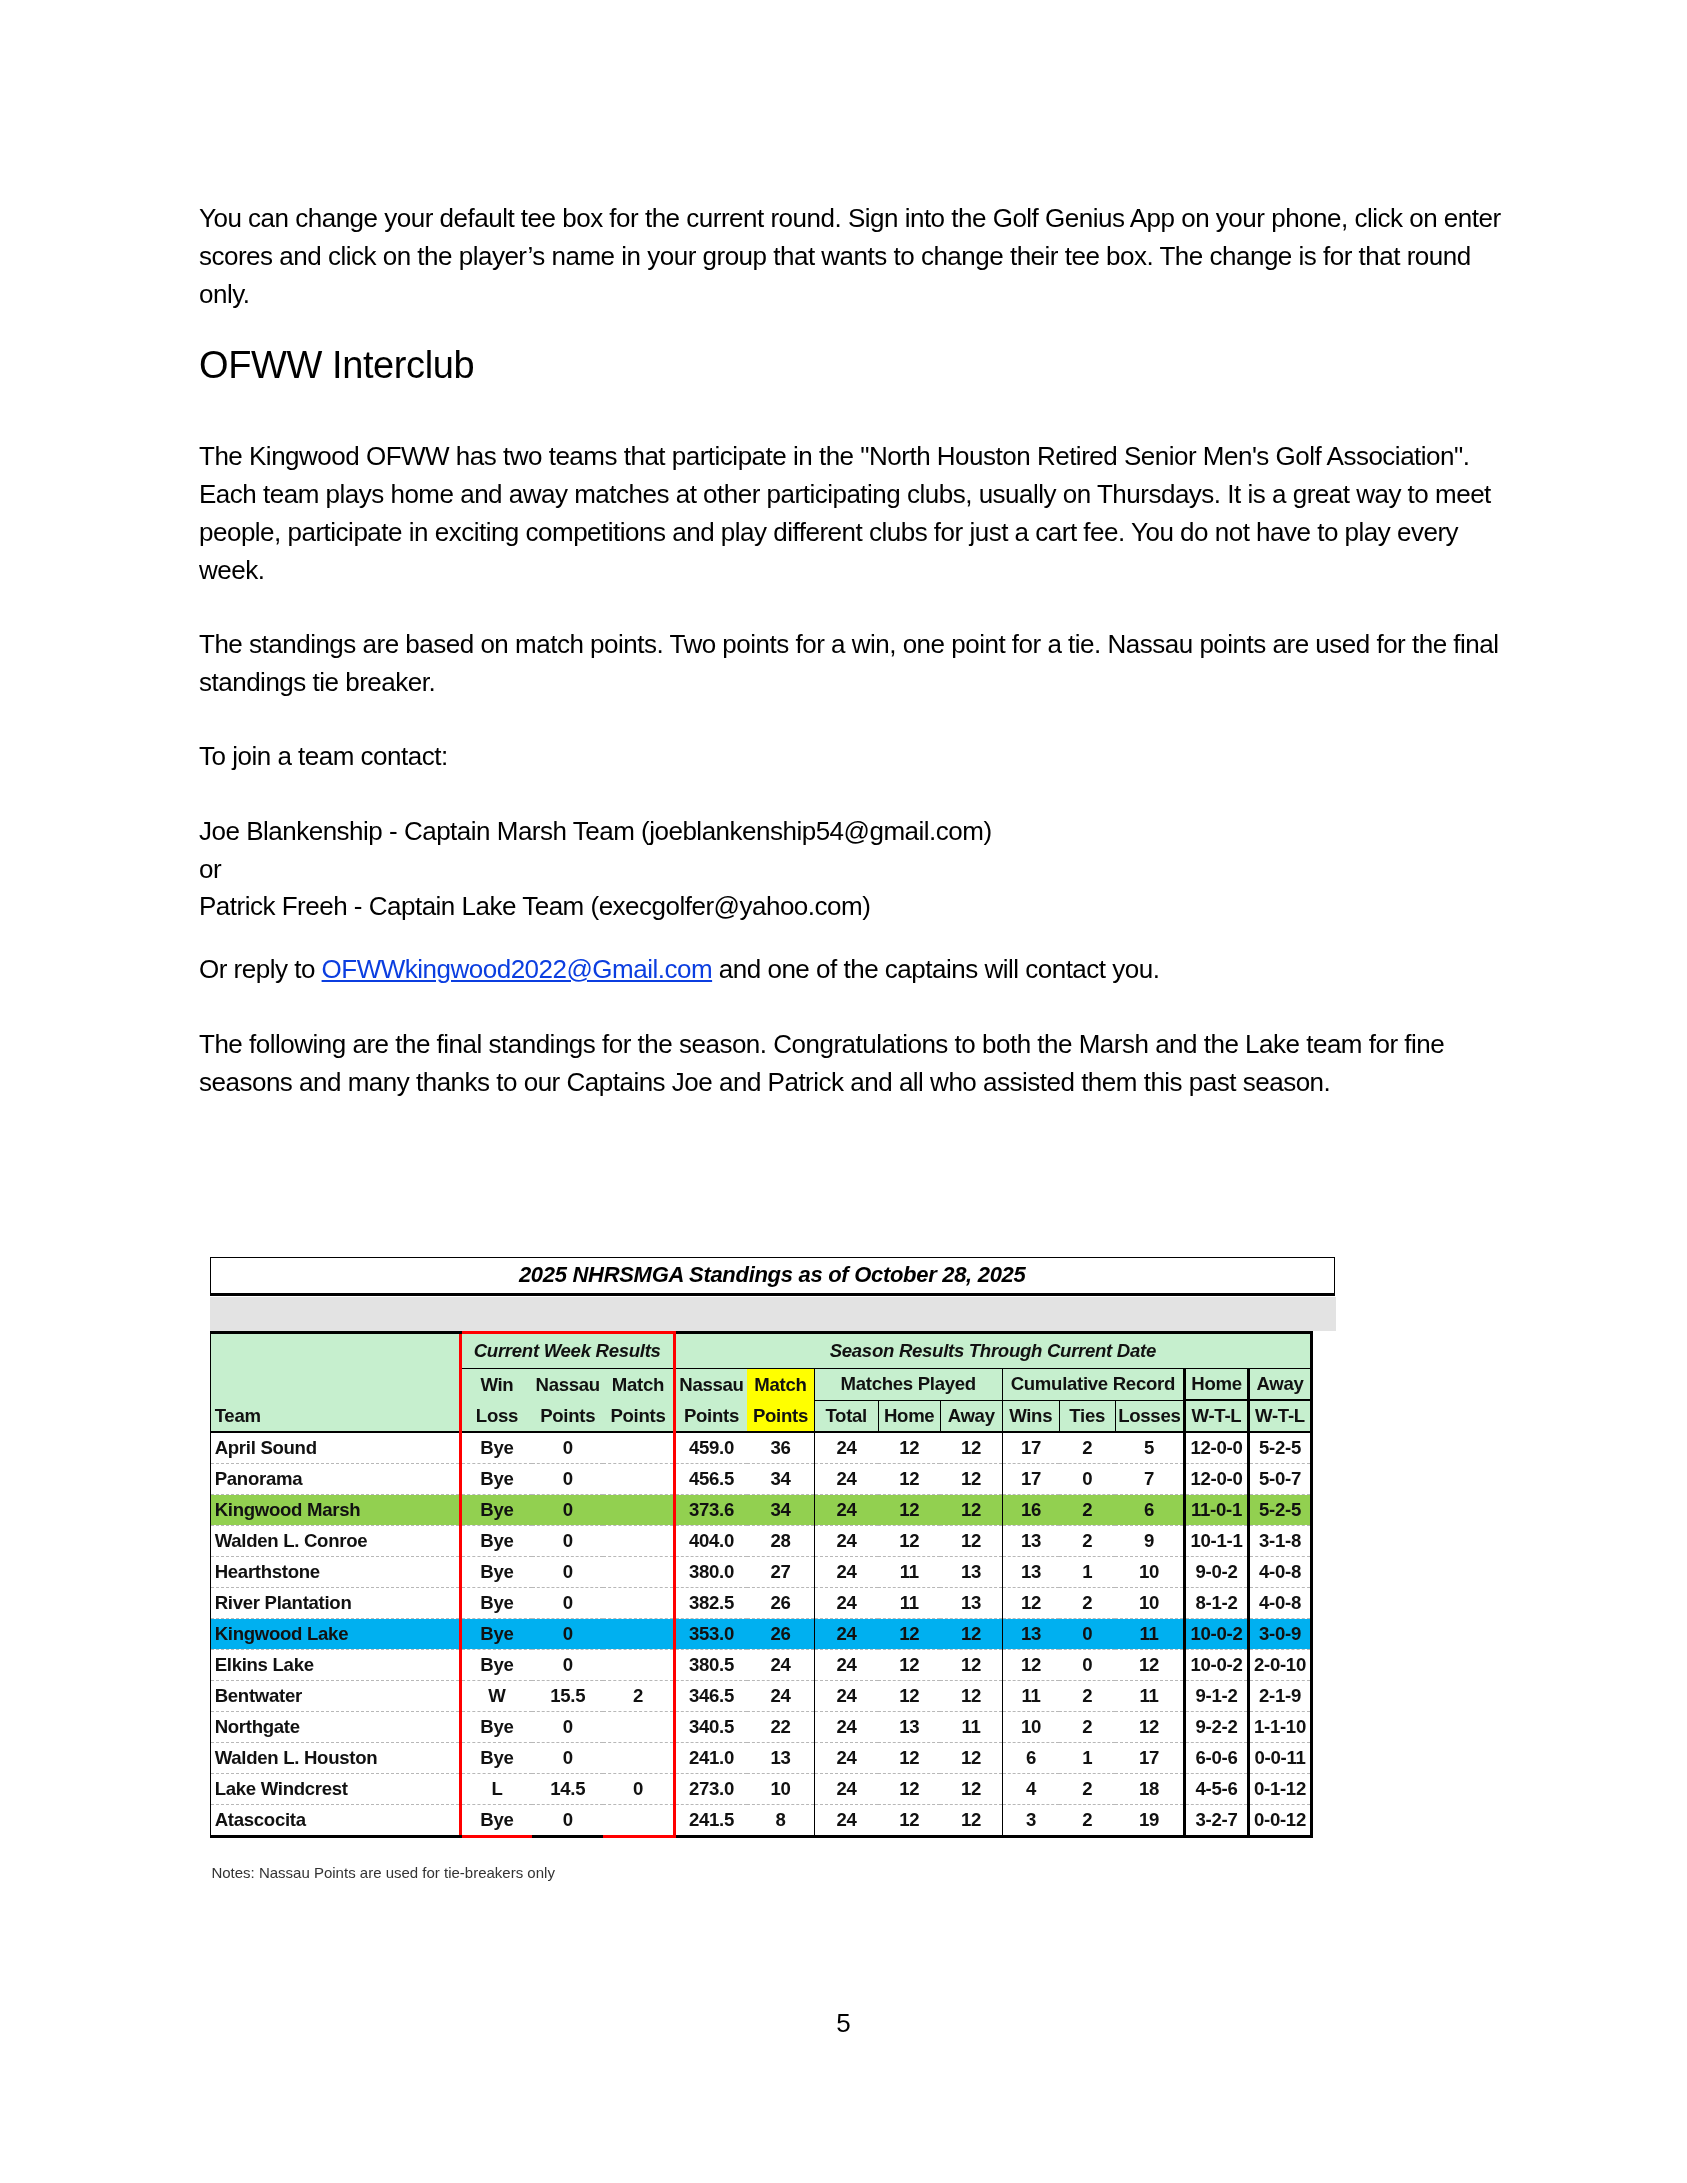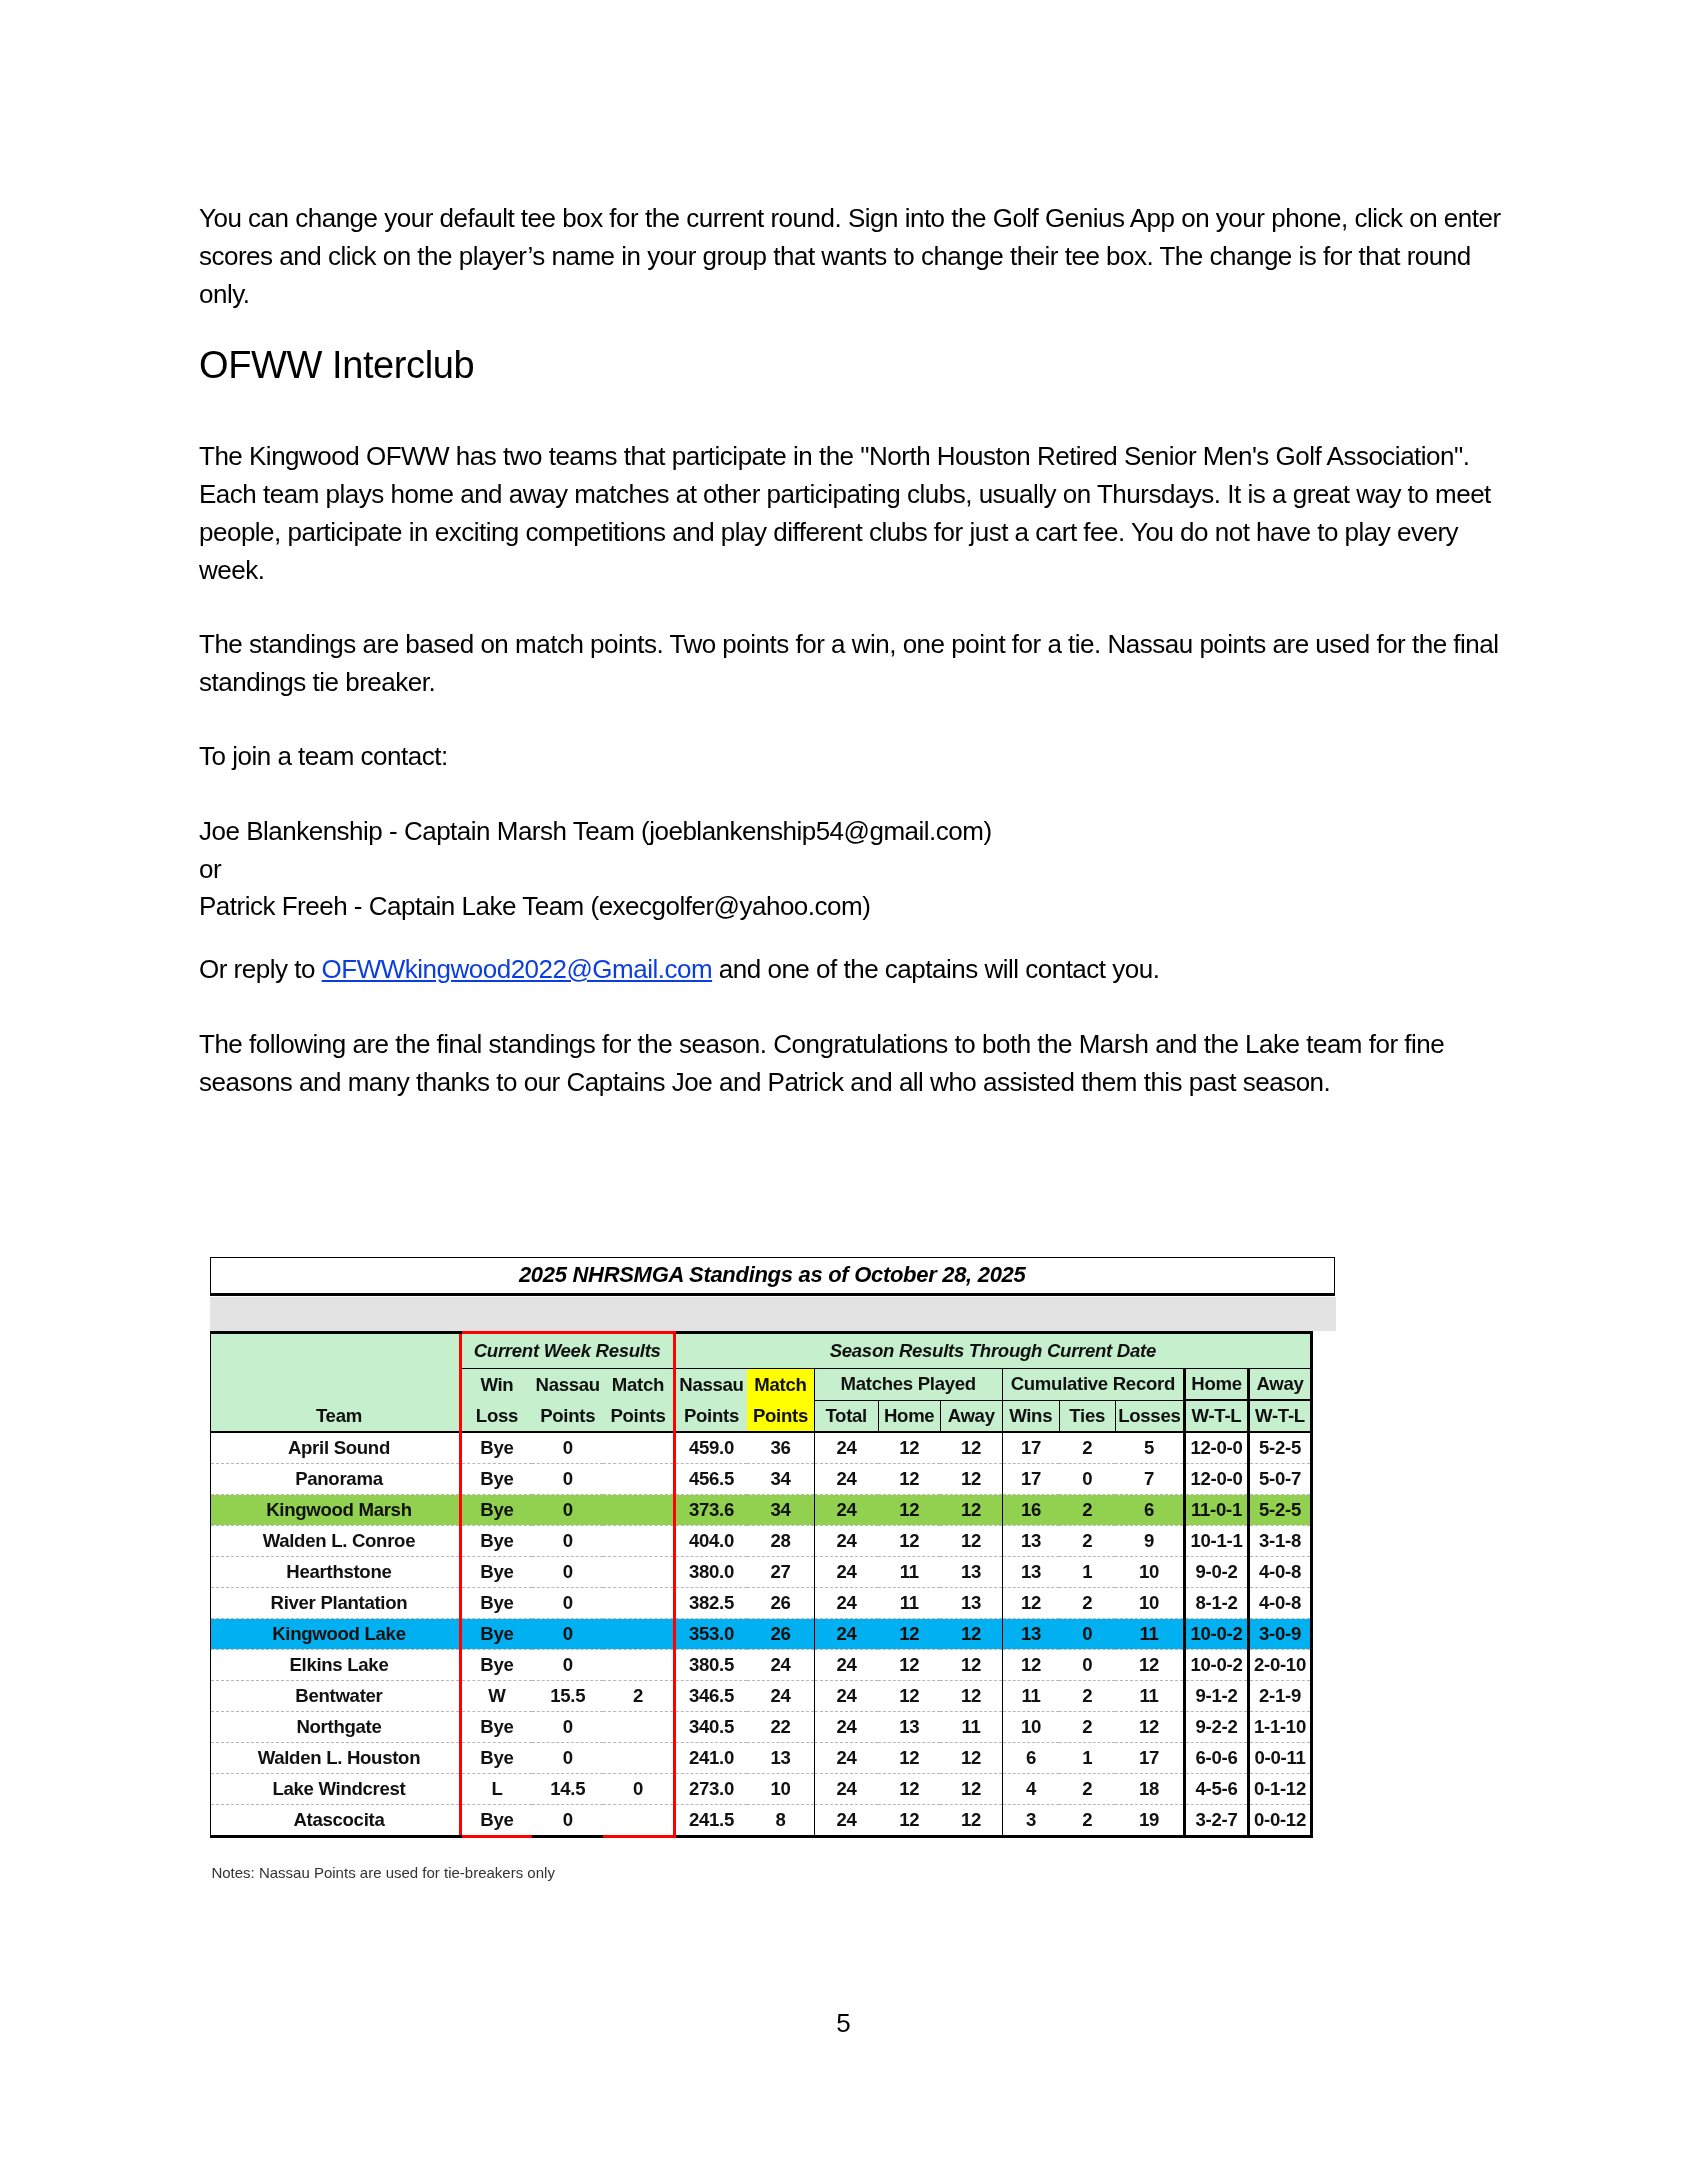--- a/index.html
+++ b/index.html
@@ -19,21 +19,21 @@
               display: flex; align-items: center; justify-content: center;
               font-weight: bold; font-style: italic; font-size: 22px; letter-spacing: -0.3px; }
   .blankrow { position: absolute; left: 1.7px; top: 42px; width: 1126px; height: 34px;
               background-image: linear-gradient(#e3e3e3,#e3e3e3);
               background-repeat: no-repeat; }
   table.stand { position: absolute; left: 1.7px; top: 76px; border-collapse: collapse;
                 font-family: "Liberation Sans", sans-serif; font-weight: bold; font-size: 18.6px;
                 letter-spacing: -0.3px; table-layout: fixed; }
   table.stand td { padding: 0 2.5px; height: 30px; text-align: center; white-space: nowrap;
                    overflow: hidden; border-bottom: 1.7px dashed #b8b8b8; color: #111; }
-  table.stand td.team { text-align: center; padding-left: 11px; }
+  table.stand td.team { text-align: left; padding-left: 4px; }
   table.stand tr.hdr td { background: #c6efce; border-bottom: none; height: 30px; color: #111; }
   table.stand tr.hdr1 td { height: 34px; font-style: italic; font-size: 18.6px; }
   table.stand tr.hdr3 td { border-bottom: 2.5px solid #000; }
   .yel { background: #ffff00 !important; }
   tr.marsh td { background: #92d050; }
   tr.lake td { background: #00b0f0; }
   .bl { border-left: 1.7px solid #000; }
   .blk { border-left: 3.4px solid #000; }
   .red-l { border-left: 3.4px solid #ff0000 !important; }
   .red-r { border-right: 3.4px solid #ff0000 !important; }

